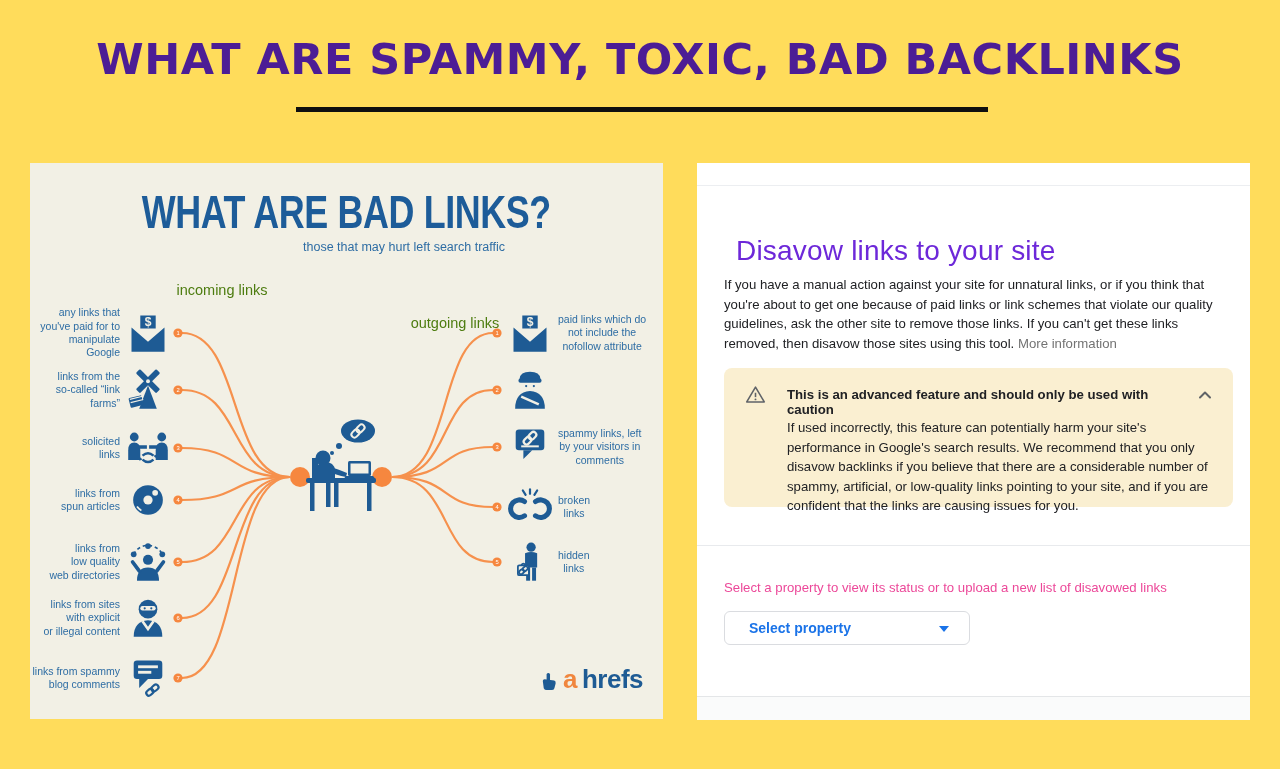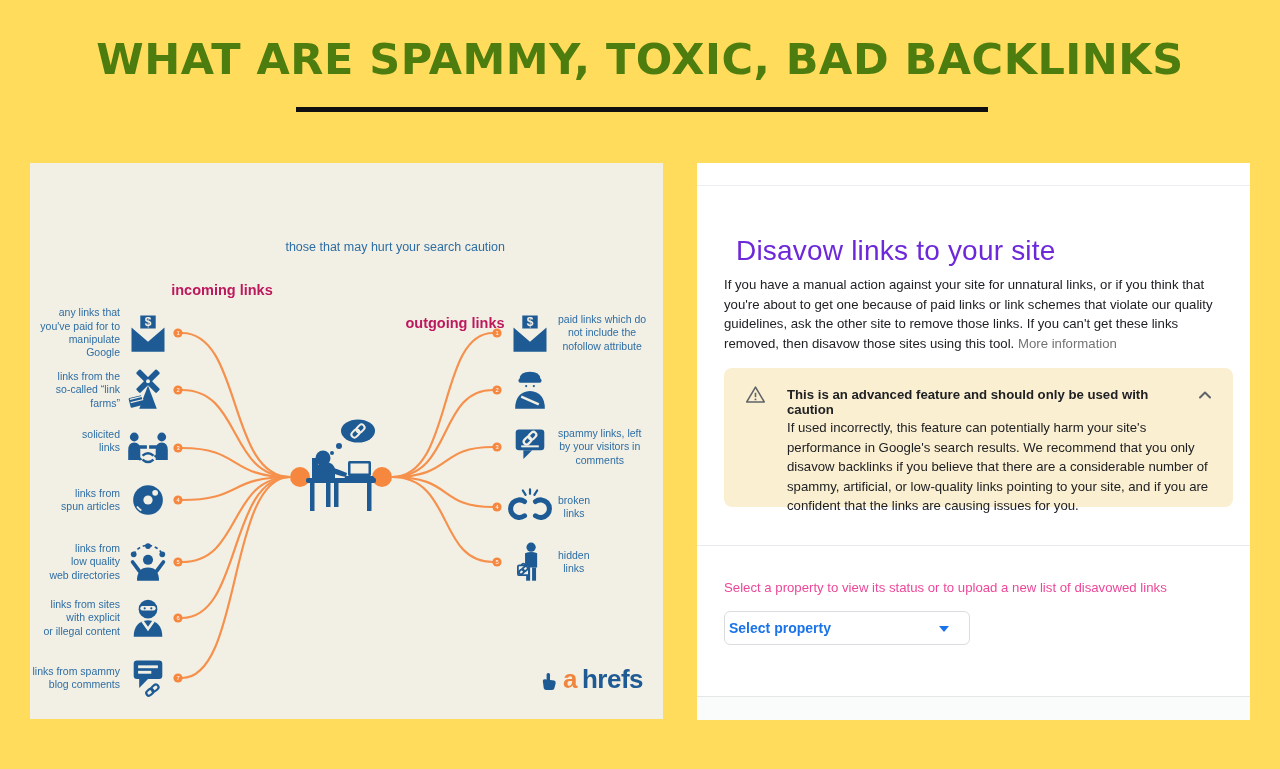--- a/index.html
+++ b/index.html
@@ -2,31 +2,31 @@
 <html><head>
 <meta charset="utf-8">
 <style>
   html,body{margin:0;padding:0;}
   body{font-family:"Liberation Sans",sans-serif;background:#FFDC5B;}
   .canvas{position:relative;width:1280px;height:769px;background:#FFDC5B;overflow:hidden;}
 
   
   .banner-title{position:absolute;top:34px;left:0;width:100%;text-align:center;margin:0;
     font-family:"DejaVu Sans","Liberation Sans",sans-serif;font-weight:bold;font-size:43px;
-    letter-spacing:.5px;color:#4d7c0f;}
+    letter-spacing:.5px;color:#4c1d95;}
   .banner-rule{position:absolute;top:107px;left:296px;width:692px;height:5px;background:#0f0f0f;}
 
   
   .info-panel{position:absolute;left:30px;top:163px;width:633px;height:556px;background:#F2F0E5;}
   .ig-title-wrap{position:absolute;top:22px;left:0;width:100%;text-align:center;}
   .ig-title{display:inline-block;font-size:46px;font-weight:bold;color:#1D5C99;
     transform:scaleX(.78);transform-origin:center;white-space:nowrap;letter-spacing:-.5px;}
   .ig-sub{position:absolute;top:77px;right:158px;font-size:12.5px;color:#2E6DA4;}
   .ig-col-head{position:absolute;top:119px;width:150px;text-align:center;font-size:14.5px;
-    font-weight:bold;color:#be185d;}
+    font-weight:normal;color:#4d7c0f;}
   .ig-col-head.in{left:117px;} .ig-col-head.out{left:350px;margin-top:33px;}
 
   .curves{position:absolute;left:0;top:0;width:633px;height:556px;}
 
   .lab{position:absolute;display:flex;align-items:center;height:56px;font-size:10.5px;
     line-height:13.4px;color:#2E6DA4;white-space:pre-line;}
   .lab.in{left:2px;width:88px;justify-content:flex-end;text-align:right;}
   .lab.out{left:528px;width:103px;justify-content:flex-start;text-align:center;}
   .ico{position:absolute;width:44px;height:44px;}
   .ico.in{left:96px;} .ico.out{left:478px;}
@@ -57,36 +57,39 @@
     color:#202124;}
   .warn-chev{position:absolute;right:16px;top:15px;width:24px;height:24px;background:none;
     border:none;padding:0;cursor:pointer;}
   .warn-body{position:absolute;left:63px;top:50px;width:428px;font-size:13.2px;
     line-height:19.6px;color:#202124;}
   .gsc-divider{position:absolute;left:0;width:100%;height:1px;background:#E8EAED;}
   .div-mid{top:382px;} 
   .sel-label{position:absolute;left:27px;top:417px;font-size:13.2px;color:#ec4899;}
   .dropdown{position:absolute;left:27px;top:448px;width:244px;height:32px;border:1px solid #DADCE0;
     border-radius:6px;background:#fff;display:flex;align-items:center;cursor:pointer;}
-  .dropdown .val{margin-left:4px;font-size:14px;color:#1A73E8;font-weight:bold;}
+  .dropdown .val{margin-left:24px;font-size:14px;color:#1A73E8;font-weight:bold;}
   .caret{position:absolute;right:20px;top:14px;width:0;height:0;border-left:5px solid transparent;
     border-right:5px solid transparent;border-top:6px solid #1A73E8;}
   .gsc-footer{position:absolute;left:0;bottom:0;width:100%;height:23px;background:#FAFBFB;
     border-top:1px solid #E4E6E8;}
 </style>
 </head>
 <body>
 
 <div class="canvas">
 
   <h1 class="banner-title">WHAT ARE SPAMMY, TOXIC, BAD BACKLINKS</h1>
   <div class="banner-rule"></div>
 
   <section class="info-panel">
-    <div class="ig-sub">those that may hurt your search caution</div>
+    <div class="ig-title-wrap">
+      <span class="ig-title">WHAT ARE BAD LINKS?</span>
+    </div>
+    <div class="ig-sub">those that may hurt left search traffic</div>
     <div class="ig-col-head in">incoming links</div>
     <div class="ig-col-head out">outgoing links</div>
 
     <svg class="curves" viewBox="0 0 633 556">
       <g fill="none" stroke="#F6914D" stroke-width="2.2">
         <path d="M152,170 C212,170 198,314 260,314"></path>
         <path d="M152,227 C212,227 198,314 260,314"></path>
         <path d="M152,285 C212,285 198,314 260,314"></path>
         <path d="M152,337 C212,337 198,314 260,314"></path>
         <path d="M152,399 C212,399 198,314 260,314"></path>
@@ -188,21 +191,21 @@
             </g>
           </g>
         <circle cx="20" cy="12" r="1.8" fill="#F2F0E5"></circle>
         <g stroke="#F2F0E5" stroke-width="1">
             <line x1="3.5" y1="28.5" x2="15" y2="25.7"></line>
             <line x1="4.2" y1="31.5" x2="15.7" y2="28.7"></line>
           </g>
       </svg>
     </div>
 
-    <div class="lab in" style="top:250px">solicited
+    <div class="lab in" style="top:257px">solicited
 links</div>
     <div class="ico in" style="top:263px">
       <svg viewBox="0 0 40 40">
           <g fill="#1E5B94">
         <circle cx="7.5" cy="10" r="4"></circle>
         <path d="M2,31 V22 Q2,15 7.5,15 Q13,15 13,22 L13,31 Z"></path>
         <rect x="11" y="17.5" width="8" height="3.2"></rect>
         <circle cx="32.5" cy="10" r="4"></circle>
         <path d="M27,31 V22 Q27,15 32.5,15 Q38,15 38,22 L38,31 Z"></path>
         <rect x="21" y="17.5" width="8" height="3.2"></rect>

